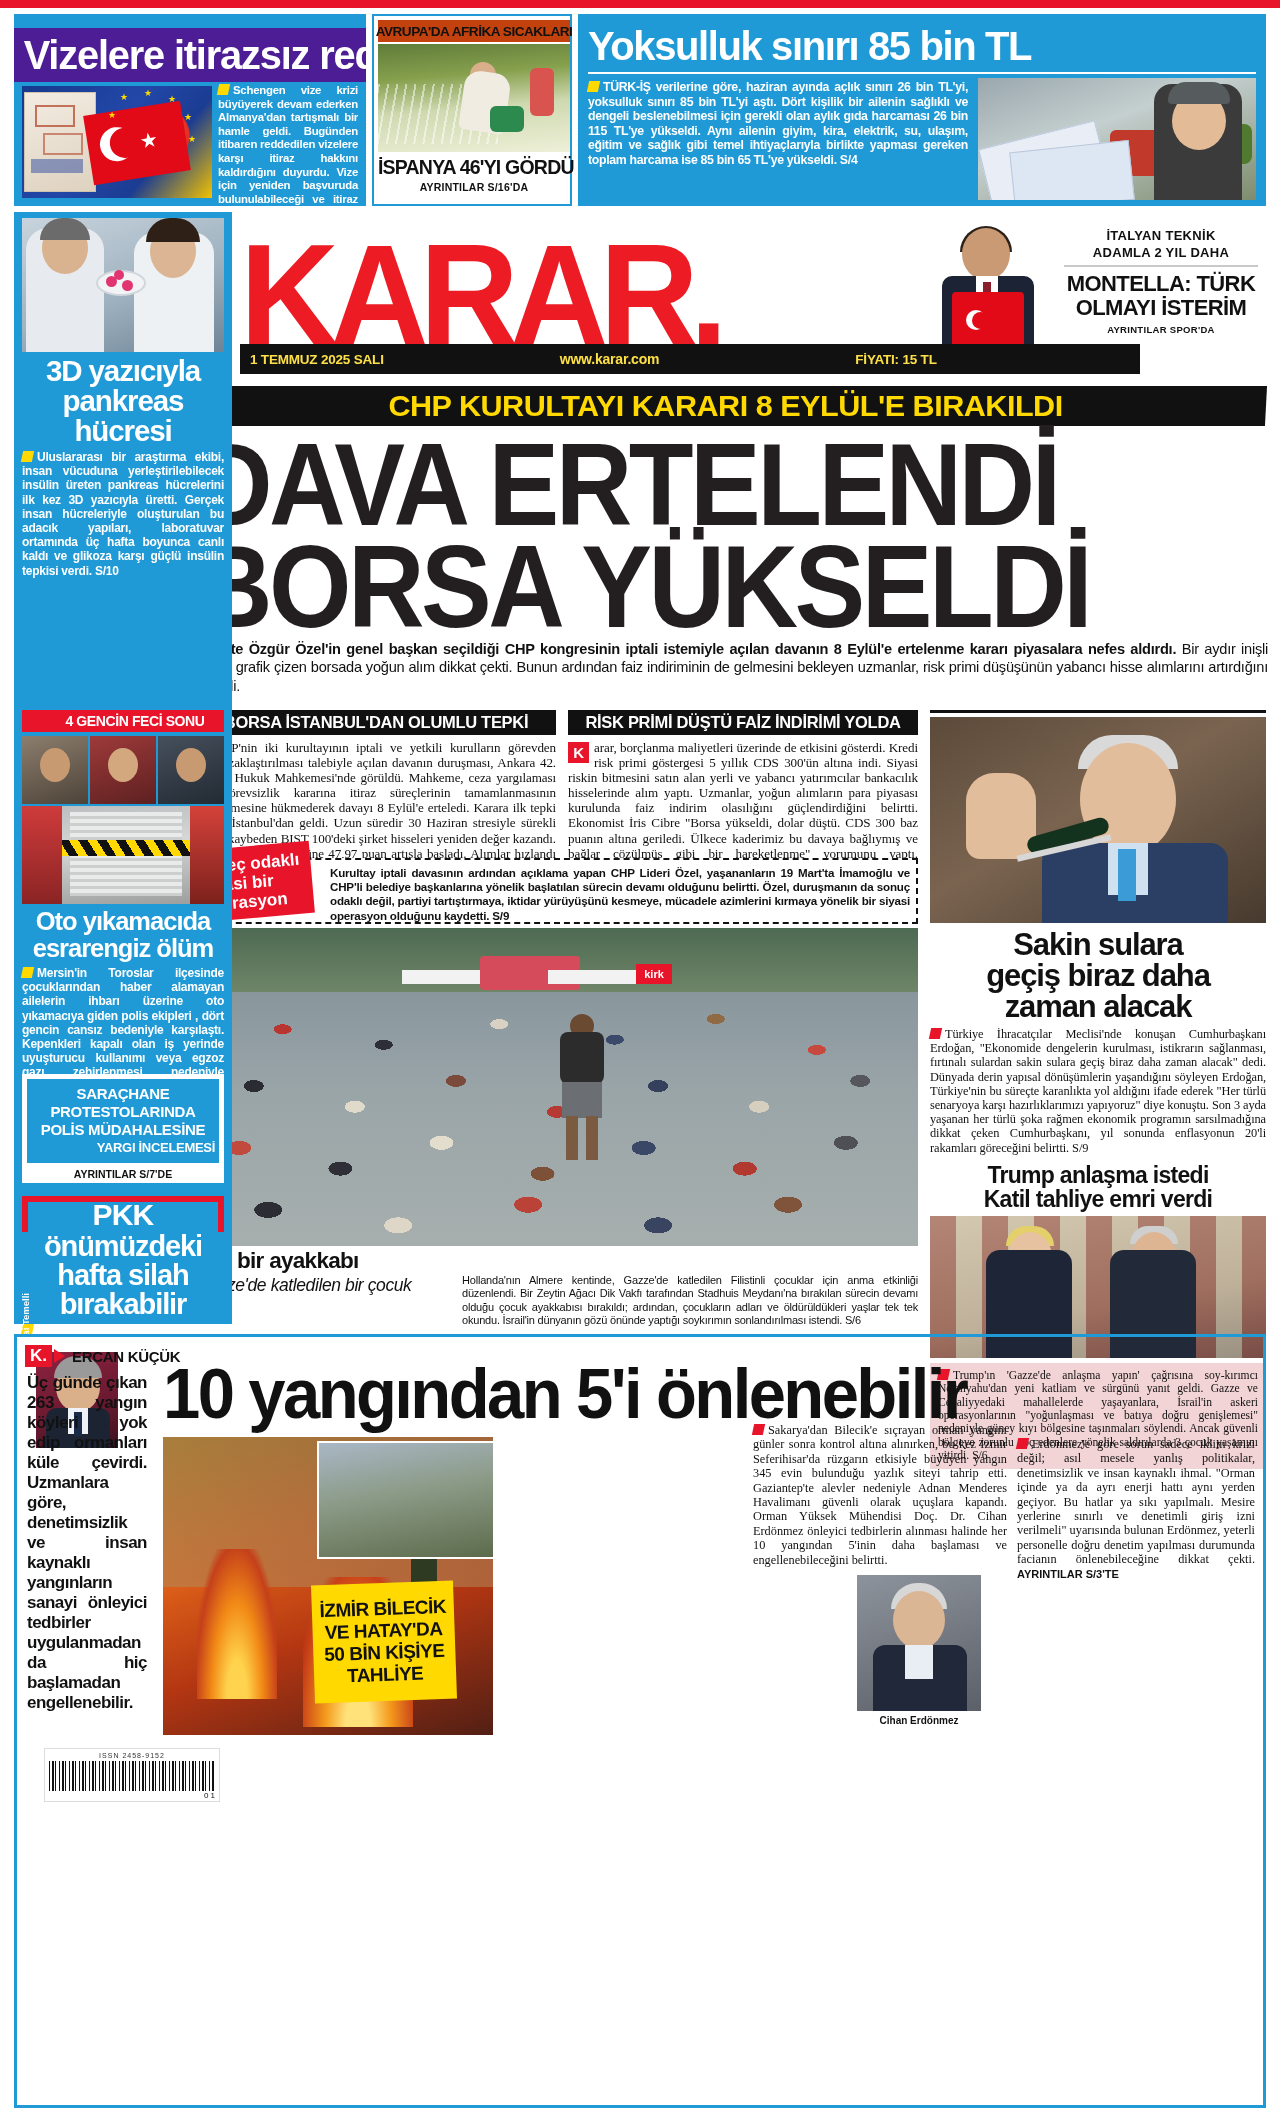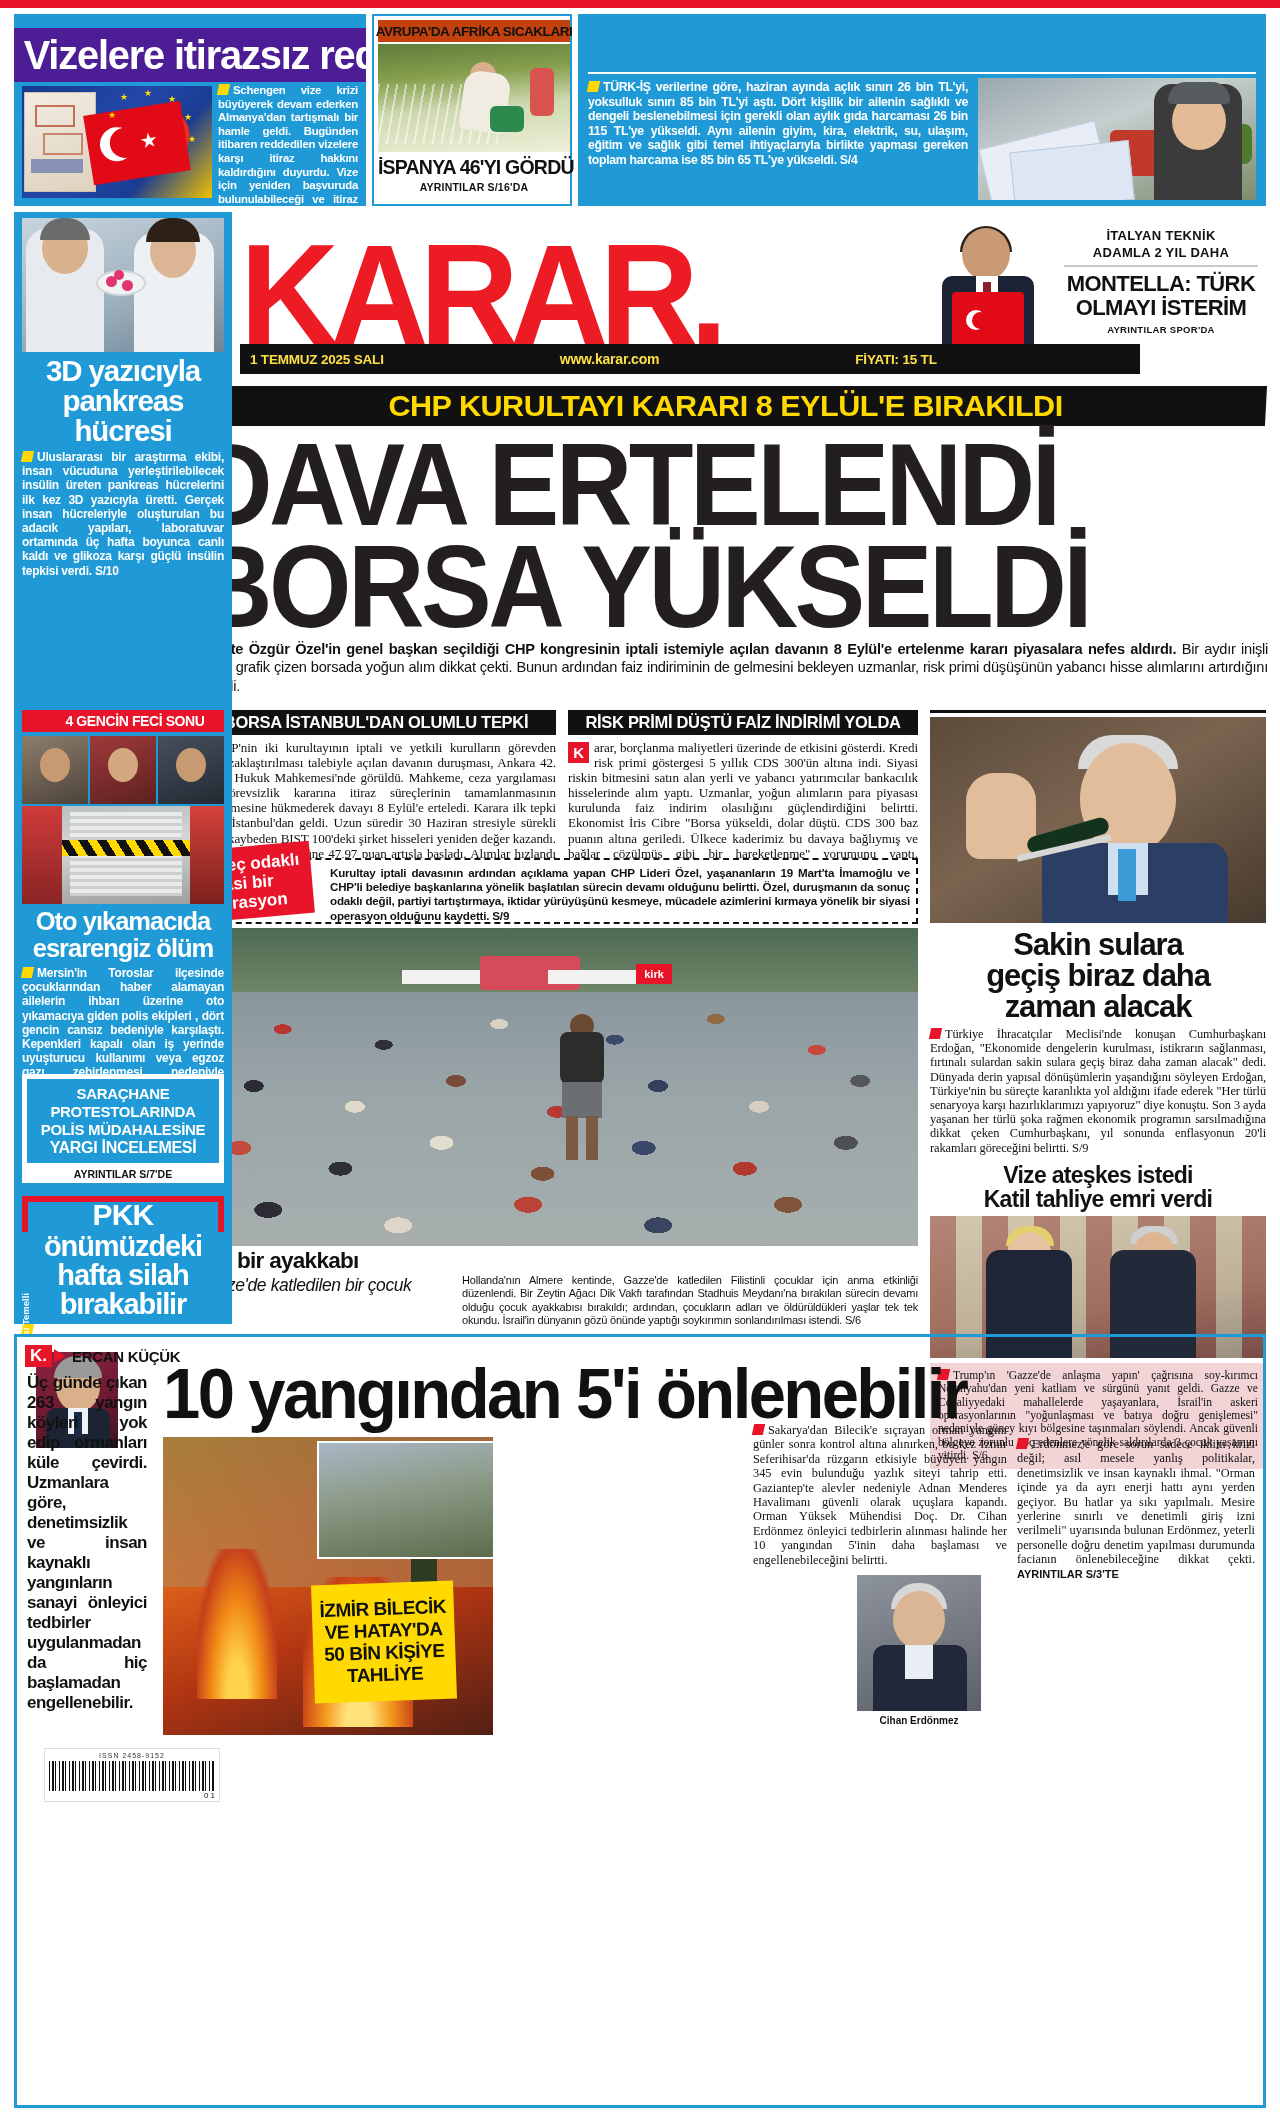--- a/index.html
+++ b/index.html
@@ -455,20 +455,23 @@
           <div class="shorts"></div>
           <div class="person2"></div>
       </div>
       <div class="p2-foot">
         <span class="t1">İSPANYA 46'YI GÖRDÜ</span>
         <span class="t2">AYRINTILAR S/16'DA</span>
       </div>
     </div>
 
     <div class="p3">
+      <div class="p3-head">
+        <span>Yoksulluk sınırı 85 bin TL</span>
+      </div>
       <div class="p3-rule"></div>
       <div class="p3-text">
         <span class="sq sq-y"></span><span>TÜRK-İŞ verilerine göre, haziran ayında açlık sınırı 26 bin TL'yi, yoksulluk sınırı 85 bin TL'yi aştı. Dört kişilik bir ailenin sağlıklı ve dengeli beslenebilmesi için gerekli olan aylık gıda harcaması 26 bin 115 TL'ye yükseldi. Aynı ailenin giyim, kira, elektrik, su, ulaşım, eğitim ve sağlık gibi temel ihtiyaçlarıyla birlikte yapması gereken toplam harcama ise 85 bin 65 TL'ye yükseldi. S/4</span>
       </div>
       <div class="p3-img">
         <div class="toms"></div>
           <div class="greens"></div>
         <div class="man"></div>
           <div class="face"></div>
           <div class="cap"></div>
@@ -590,21 +593,21 @@
     <div>
       <div class="rhead">Sakin sulara</div>
       <div class="rhead" style="margin-top:0">geçiş biraz daha</div>
       <div class="rhead" style="margin-top:0">zaman alacak</div>
       <div class="rbody">
         <span class="sq sq-r"></span><span>Türkiye İhracatçılar Meclisi'nde konuşan Cumhurbaşkanı Erdoğan, "Ekonomide dengelerin kurulması, istikrarın sağlanması, fırtınalı sulardan sakin sulara geçiş biraz daha zaman alacak" dedi. Dünyada derin yapısal dönüşümlerin yaşandığını söyleyen Erdoğan, Türkiye'nin bu süreçte karanlıkta yol aldığını ifade ederek "Her türlü senaryoya karşı hazırlıklarımızı yapıyoruz" diye konuştu. Son 3 ayda yaşanan her türlü şoka rağmen ekonomik programın sarsılmadığına dikkat çeken Cumhurbaşkanı, yıl sonunda enflasyonun 20'li rakamları göreceğini belirtti. S/9</span>
       </div>
     </div>
 
     <div class="rtrump">
-      <div class="h1">Vize ateşkes istedi</div>
+      <div class="h1">Trump anlaşma istedi</div>
       <div class="h1">Katil tahliye emri verdi</div>
       <div class="rphoto2">
         <div class="flags"></div>
         <div class="h1h"></div>
           <div class="f1"></div>
           <div class="m1"></div>
         <div class="h2h"></div>
           <div class="f2"></div>
           <div class="m2"></div>
       </div>
@@ -659,21 +662,21 @@
       <div style="color:#fff;font-size:12px;line-height:14.2px;font-weight:bold;text-align:justify;margin-top:4px;letter-spacing:-0.25px;">
         <span class="sq sq-y"></span><span>Mersin'in Toroslar ilçesinde çocuklarından haber alamayan ailelerin ihbarı üzerine oto yıkamacıya giden polis ekipleri , dört gencin cansız bedeniyle karşılaştı. Kepenkleri kapalı olan iş yerinde uyuşturucu kullanımı veya egzoz gazı zehirlenmesi nedeniyle yaşamlarını yitirdikleri değerlendirilen gençlerin kesin ölüm sebebi, otopsi sonucu belirlenecek. S/3</span>
       </div>
     </div>
 
     <div style="position:absolute;left:8px;top:862px;width:202px;background:#fff;padding:3px;">
       <div style="border:2px solid #fff;background:#1f9ad6;padding:6px 4px;text-align:center;color:#fff;">
         <div style="font-size:15px;font-weight:bold;line-height:18px;letter-spacing:-0.3px;">SARAÇHANE</div>
         <div style="font-size:15px;font-weight:bold;line-height:18px;letter-spacing:-0.3px;">PROTESTOLARINDA</div>
         <div style="font-size:15px;font-weight:bold;line-height:18px;letter-spacing:-0.3px;">POLİS MÜDAHALESİNE</div>
-        <div style="font-size:16px;font-weight:bold;line-height:18px;letter-spacing:-0.3px;">YARGI İNCELEMESİ</div>
+        <div style="font-size:13px;font-weight:bold;line-height:18px;letter-spacing:-0.3px;text-align:right;">YARGI İNCELEMESİ</div>
       </div>
       <div style="text-align:center;font-size:10.5px;font-weight:bold;color:#111;margin-top:3px;">AYRINTILAR S/7'DE</div>
     </div>
 
     <div style="position:absolute;left:8px;top:984px;width:202px;">
       <div style="position:relative;height:36px;">
         <div style="position:absolute;left:0;top:0;width:202px;height:6px;background:#e8142a;"></div>
         <div style="position:absolute;left:0;top:0;width:6px;height:36px;background:#e8142a;"></div>
         <div style="position:absolute;right:0;top:0;width:6px;height:36px;background:#e8142a;"></div>
         <div style="position:absolute;left:0;top:2px;width:202px;text-align:center;color:#fff;font-size:30px;font-weight:bold;letter-spacing:-0.8px;">PKK</div>

